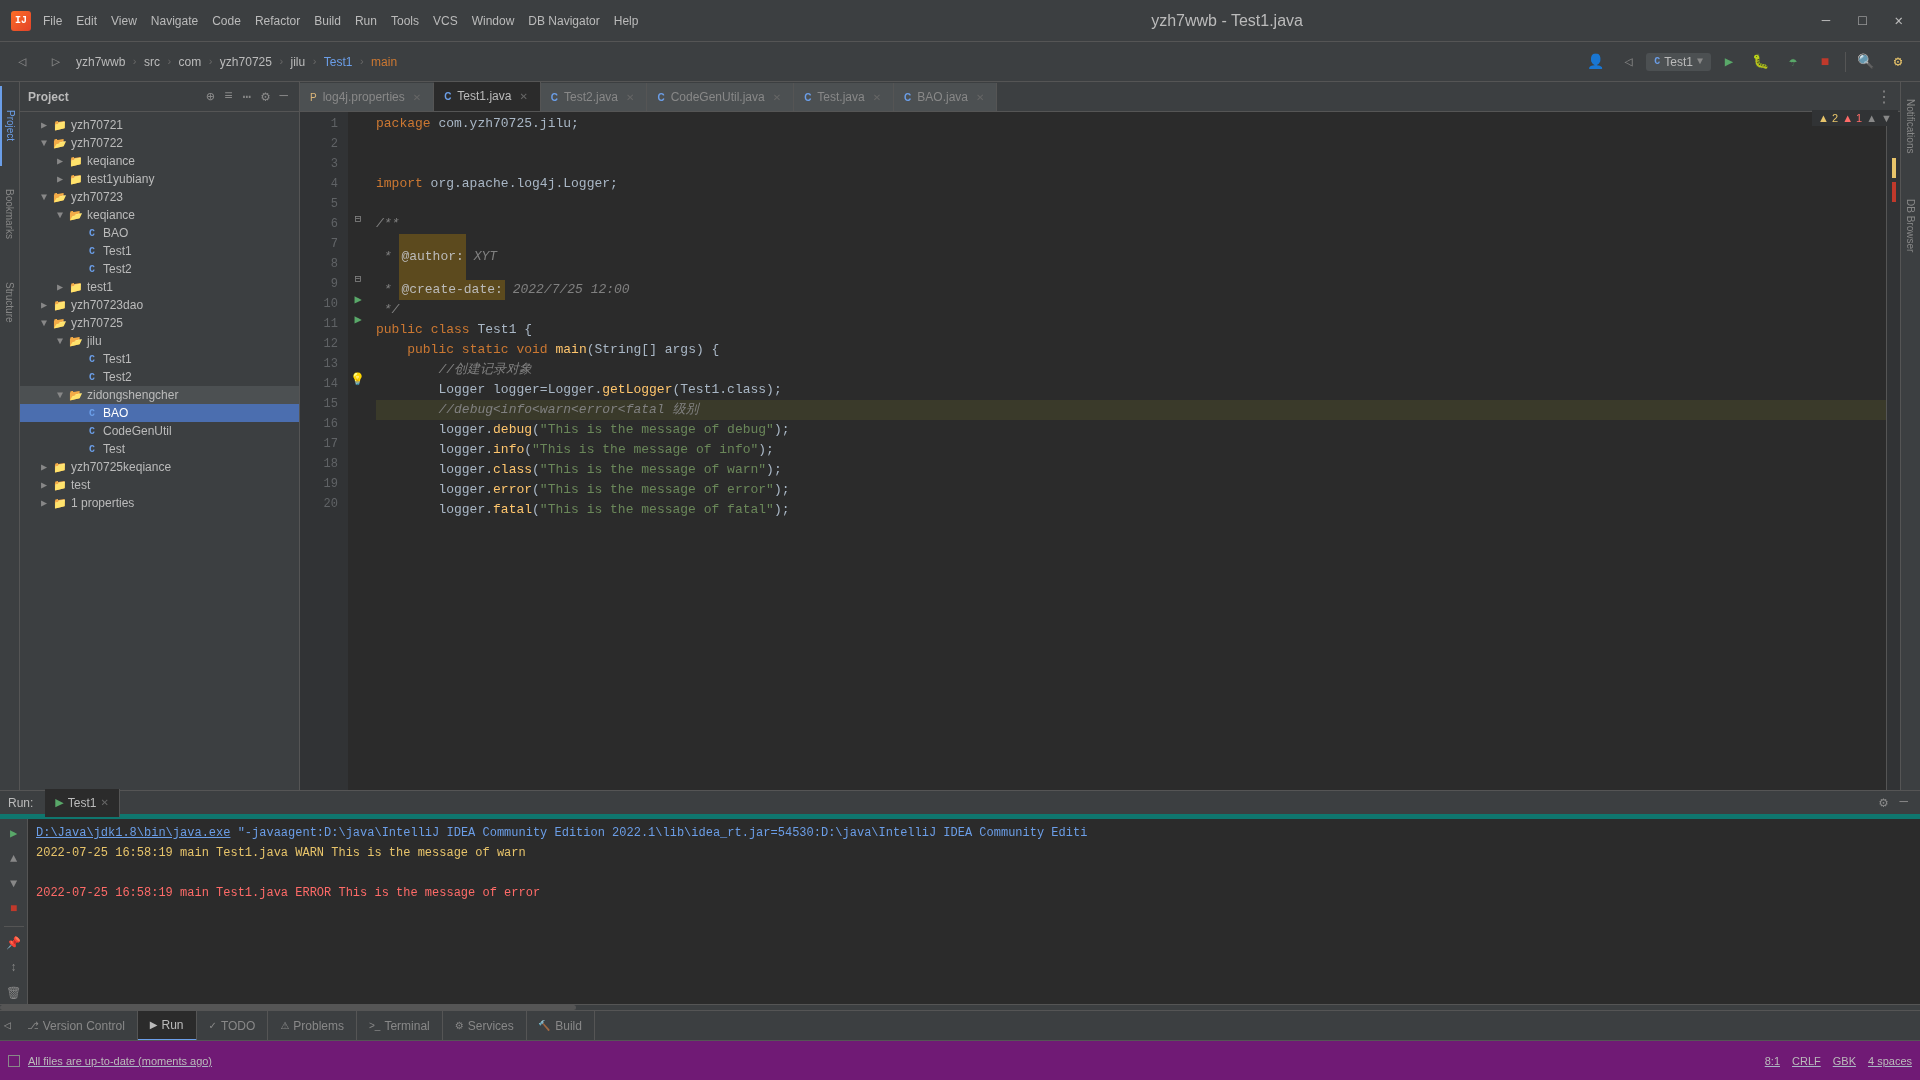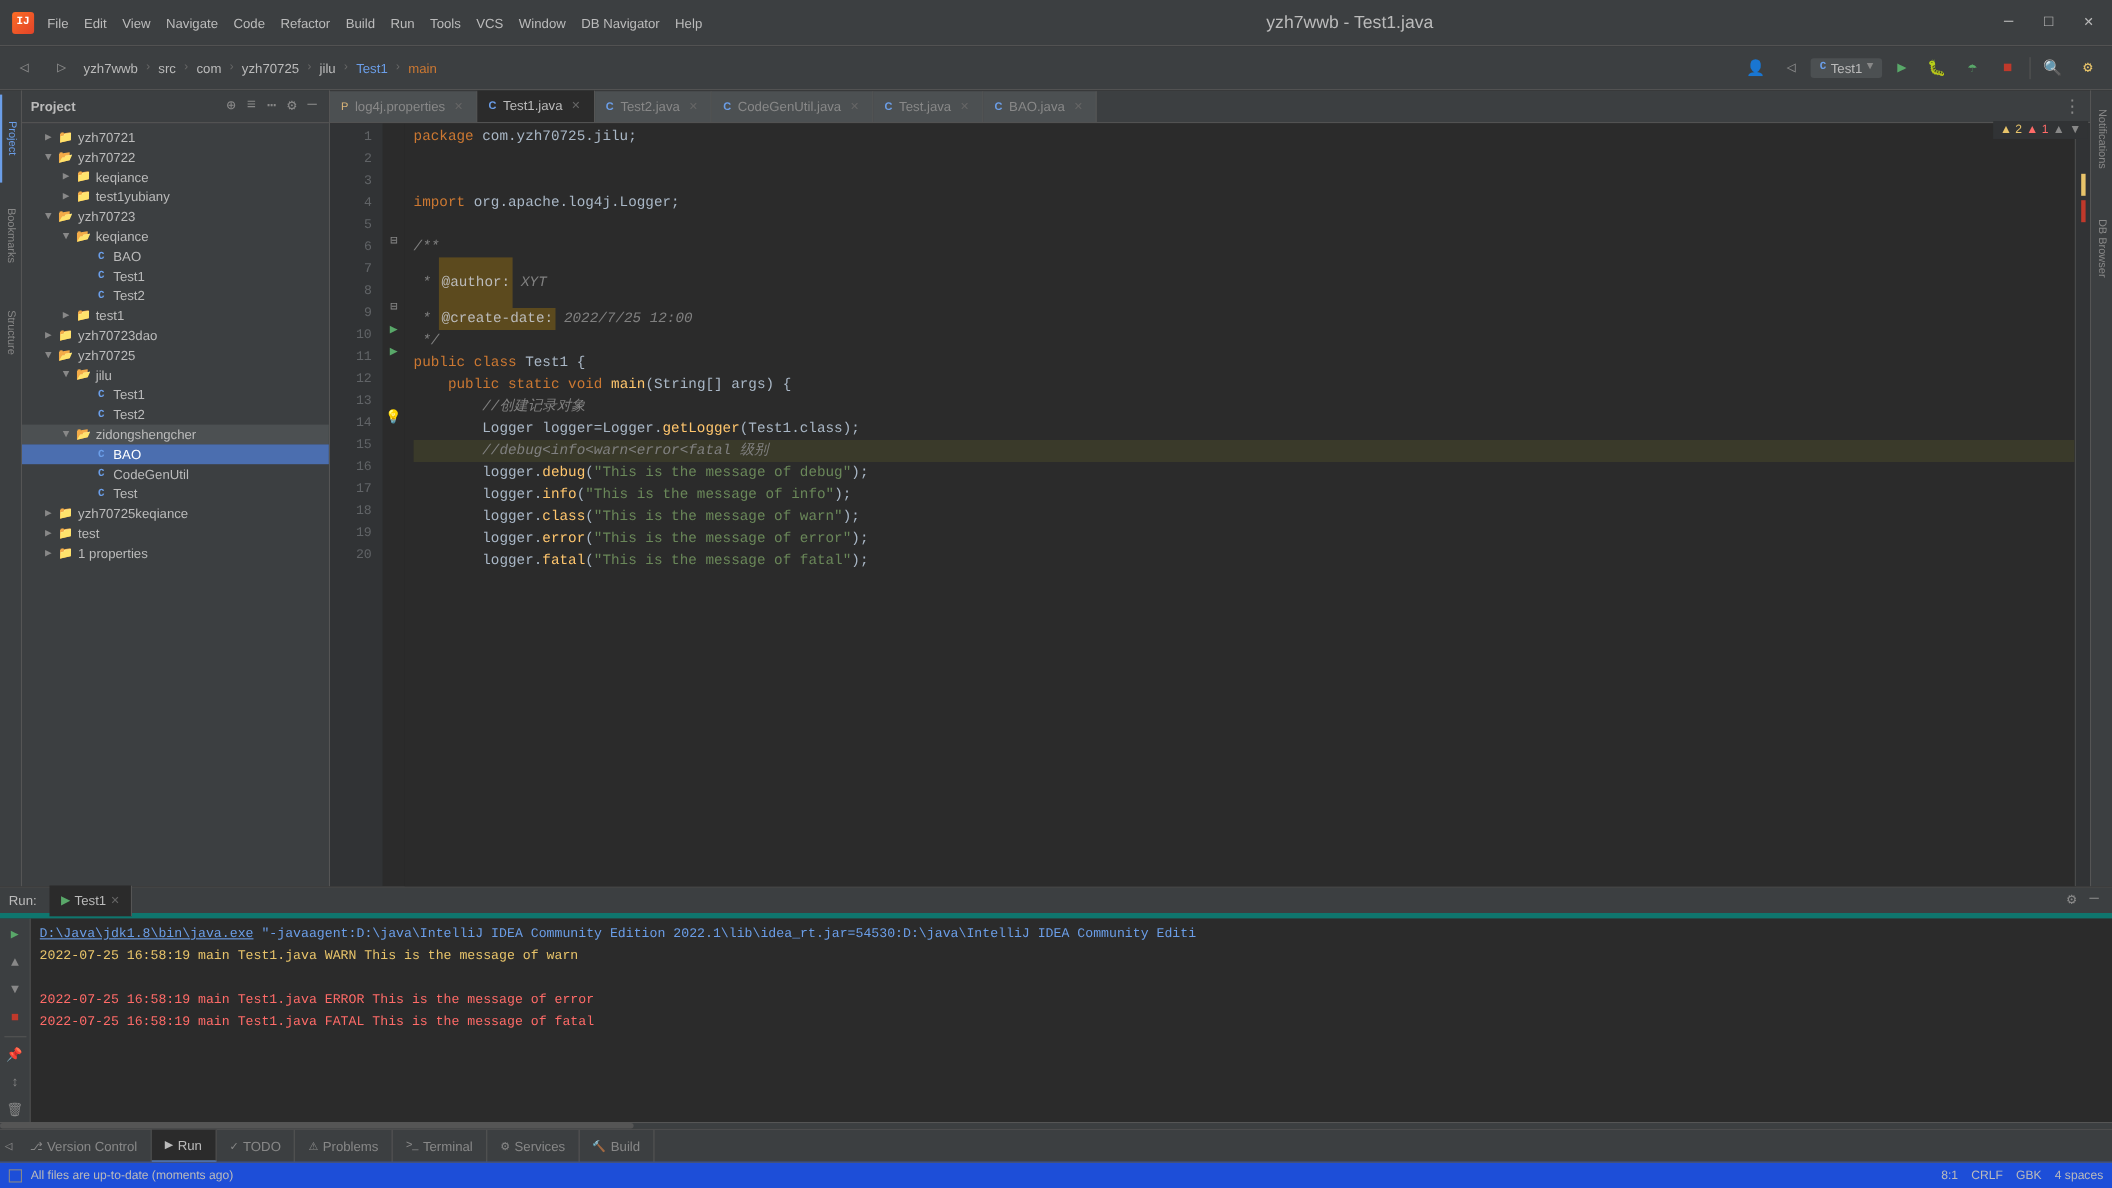--- a/index.html
+++ b/index.html
@@ -76,21 +76,21 @@
     .run-toolbar-btn.green { color: #59a869; }
     .run-output { flex: 1; overflow-y: auto; padding: 4px 8px; font-size: 12px; line-height: 20px; background: #2b2b2b; }
     .run-line { white-space: nowrap; overflow: hidden; }
     .run-line.cmd { color: #6b9ee8; }
     .run-line.info { color: #a9b7c6; }
     .run-line.warn { color: #e8c46a; }
     .run-line.error { color: #ff6b68; margin-top: 20px; }
     .run-line.fatal { color: #ff6b68; }
 
     
-    .status-bar { height: 24px; background: #1d4ed8; display: flex; align-items: center; padding: 0 8px; border-top: 1px solid #555; gap: 8px; flex-shrink: 0; font-family: Arial, sans-serif; font-size: 11px; }
+    .status-bar { height: 40px; background: #701a75; display: flex; align-items: center; padding: 0 8px; border-top: 1px solid #555; gap: 8px; flex-shrink: 0; font-family: Arial, sans-serif; font-size: 11px; text-decoration: underline; }
     .status-checkbox { width: 12px; height: 12px; border: 1px solid #888; display: inline-block; }
     .status-text { color: #bbb; }
     .status-right { margin-left: auto; display: flex; gap: 12px; color: #bbb; }
 
     
     .bottom-tabs { height: 30px; background: #3c3f41; display: flex; align-items: center; border-top: 1px solid #555; flex-shrink: 0; }
     .bottom-tab { height: 30px; padding: 0 12px; display: flex; align-items: center; gap: 4px; color: #888; font-size: 12px; font-family: Arial, sans-serif; cursor: pointer; border-right: 1px solid #555; }
     .bottom-tab.active { color: #bbb; background: #2b2b2b; border-bottom: 2px solid #6b9ee8; }
     .bottom-tab-icon { font-size: 10px; }
     .bottom-tab-left-arr { color: #888; font-size: 12px; padding: 0 4px; cursor: pointer; }
@@ -574,21 +574,20 @@
       <div class="run-toolbar-btn" style="color:#c0392b;">■</div>
       <div style="width:20px;height:1px;background:#555;margin:2px 0;"></div>
       <div class="run-toolbar-btn">📌</div>
       <div class="run-toolbar-btn">↕</div>
       <div class="run-toolbar-btn">🗑</div>
     </div>
     <div class="run-output">
       <div class="run-line cmd"><span style="text-decoration:underline;color:#6b9ee8;cursor:pointer;">D:\Java\jdk1.8\bin\java.exe</span> "-javaagent:D:\java\IntelliJ IDEA Community Edition 2022.1\lib\idea_rt.jar=54530:D:\java\IntelliJ IDEA Community Editi</div>
       <div class="run-line warn">2022-07-25 16:58:19 main Test1.java WARN This is the message of warn</div>
       <div class="run-line error">2022-07-25 16:58:19 main Test1.java ERROR This is the message of error</div>
-      <div class="run-line fatal">2022-07-25 16:58:19 main Test1.java FATAL This is the message of fatal</div>
     </div>
 
   </div>
   <div style="height:6px;background:#3c3f41;border-top:1px solid #555;position:relative;">
     <div style="position:absolute;left:0;width:30%;height:100%;background:#555;border-radius:3px;"></div>
   </div>
 </div>
 
 <div class="bottom-tabs">
   <span class="bottom-tab-left-arr">◁</span>

